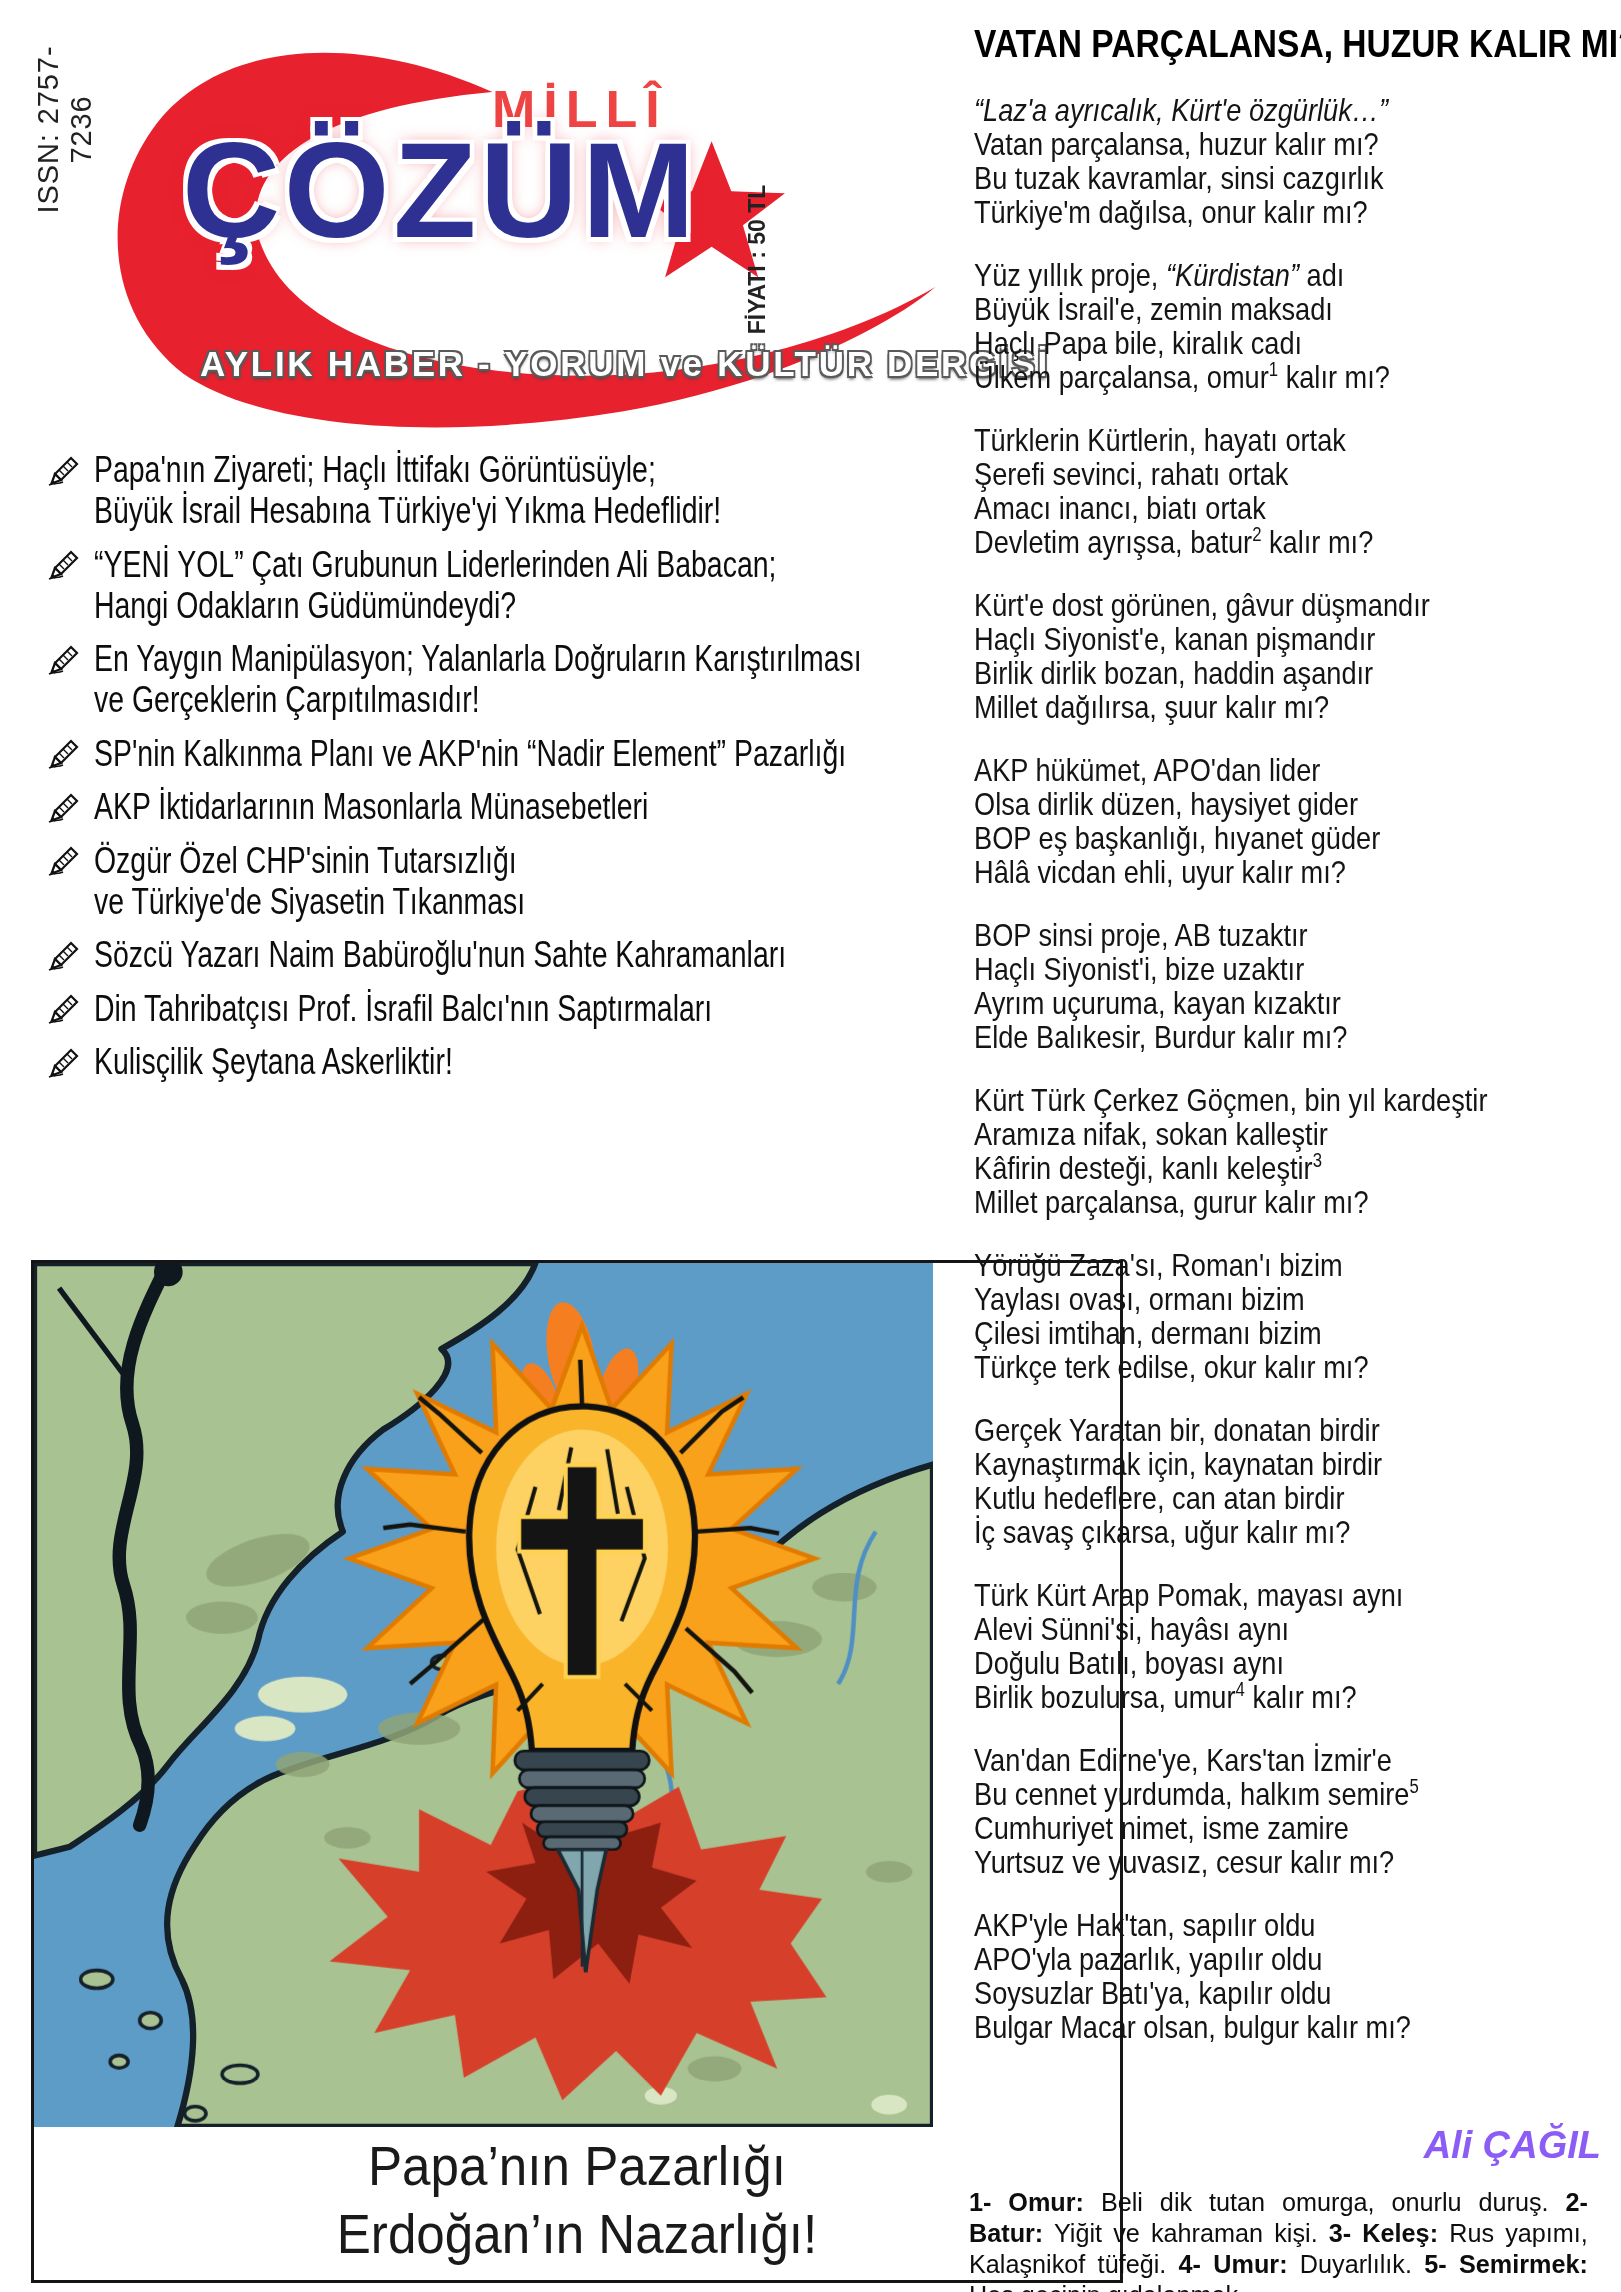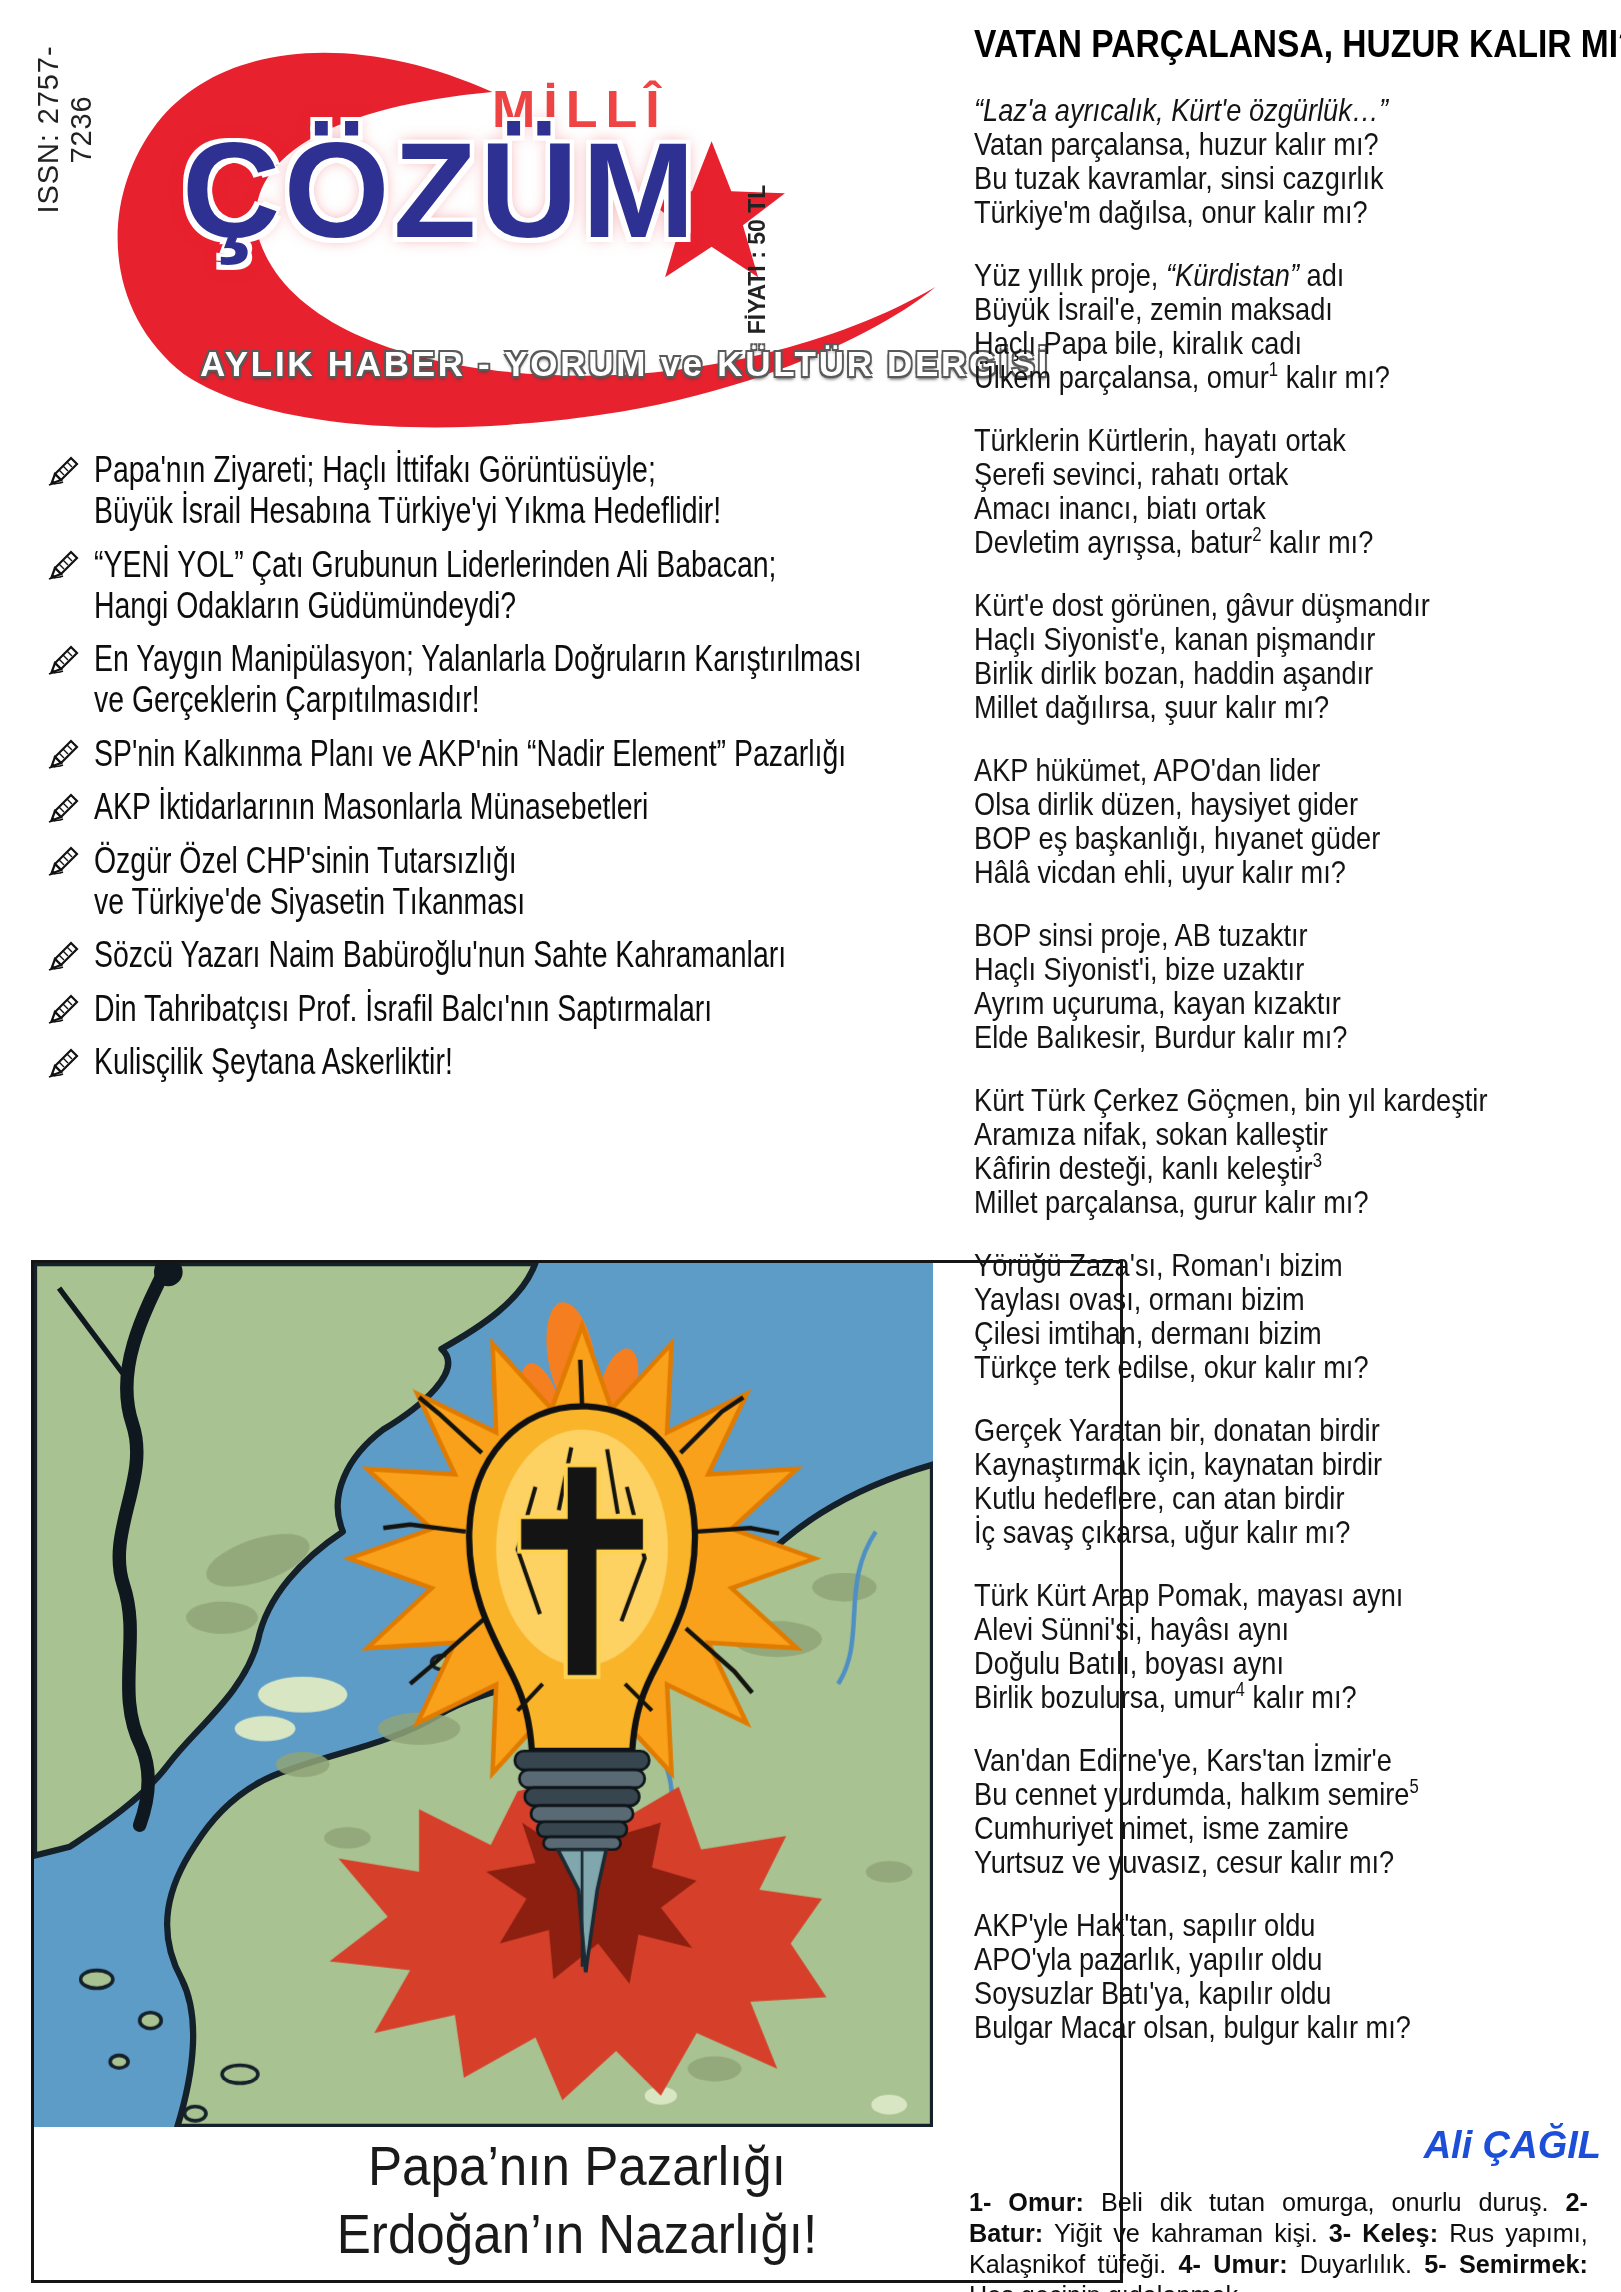--- a/index.html
+++ b/index.html
@@ -72,21 +72,21 @@
     margin-bottom:27px;
   }
   .stanza{margin-bottom:29px;}
   .poem-line{
     font-size:32px;line-height:34px;color:#141414;white-space:nowrap;
     transform:scaleX(0.85);transform-origin:0 0;width:743px;
   }
   .poem-line sup{font-size:19.7px;line-height:0;}
   .poem-author{
     position:absolute;left:974px;top:2124px;width:627px;text-align:right;
-    font-size:38px;font-style:italic;font-weight:700;color:#1d4ed8;padding-right:3.6px;
+    font-size:38px;font-style:italic;font-weight:700;color:#8b5cf6;padding-right:3.6px;
   }
   .footnotes{
     position:absolute;left:969px;top:2187px;width:638px;
     font-size:26px;line-height:31px;color:#0d0d0d;text-align:justify;
     transform:scaleX(0.97);transform-origin:0 0;
   }
   .footnotes b{letter-spacing:0;}
 </style>
 </head>
 <body>

